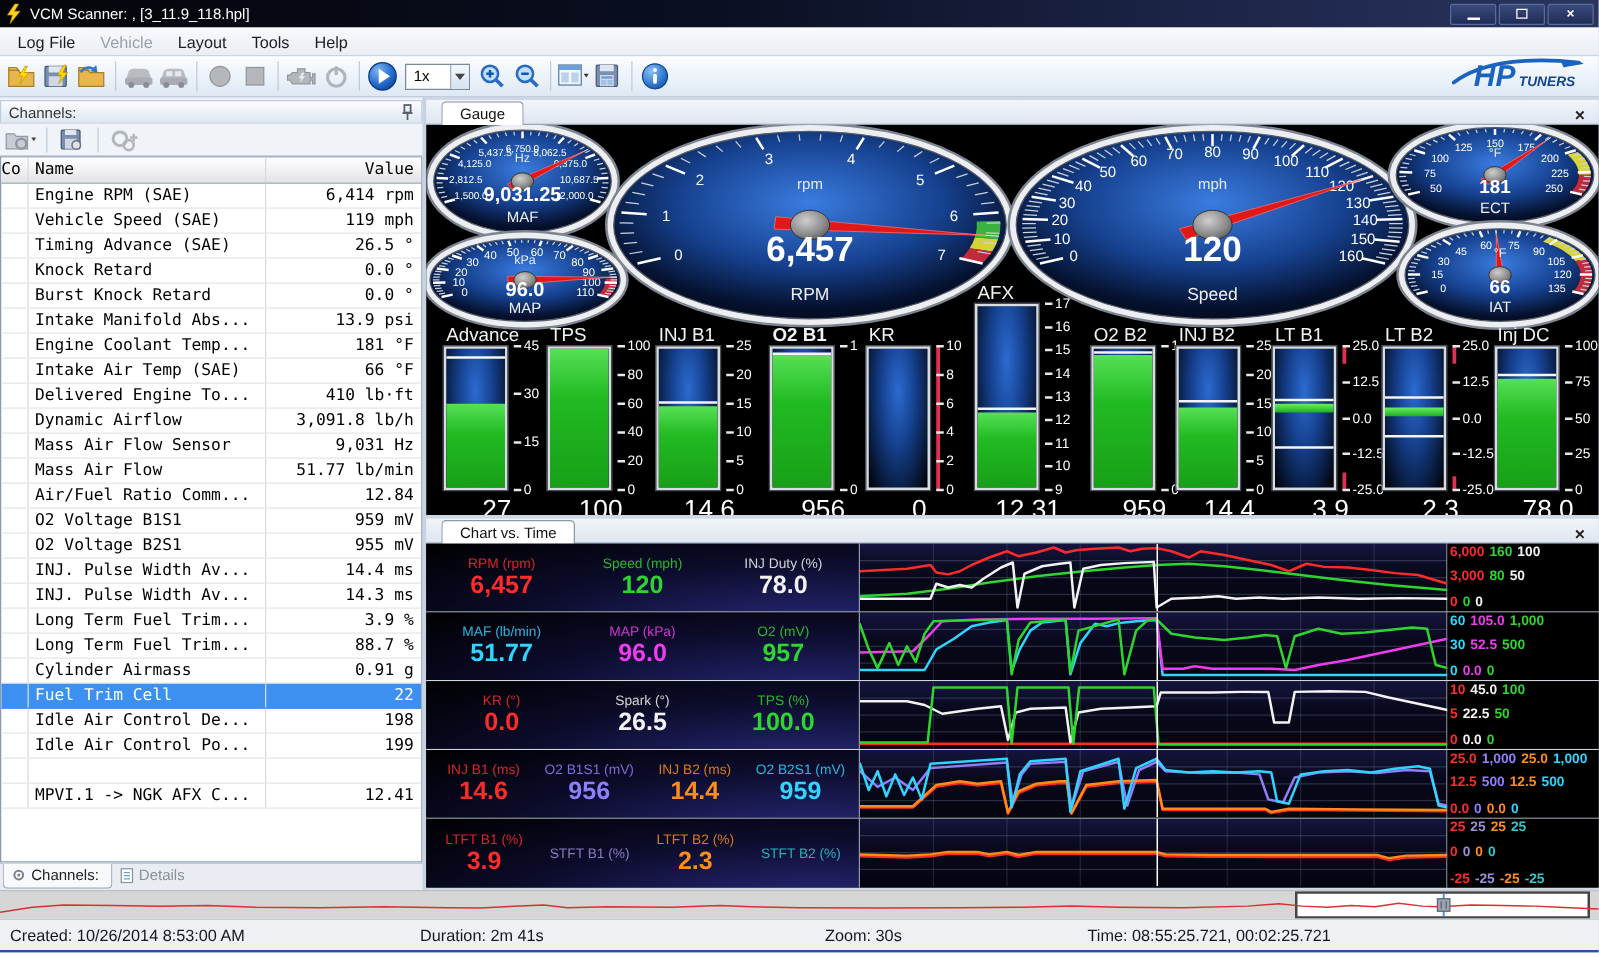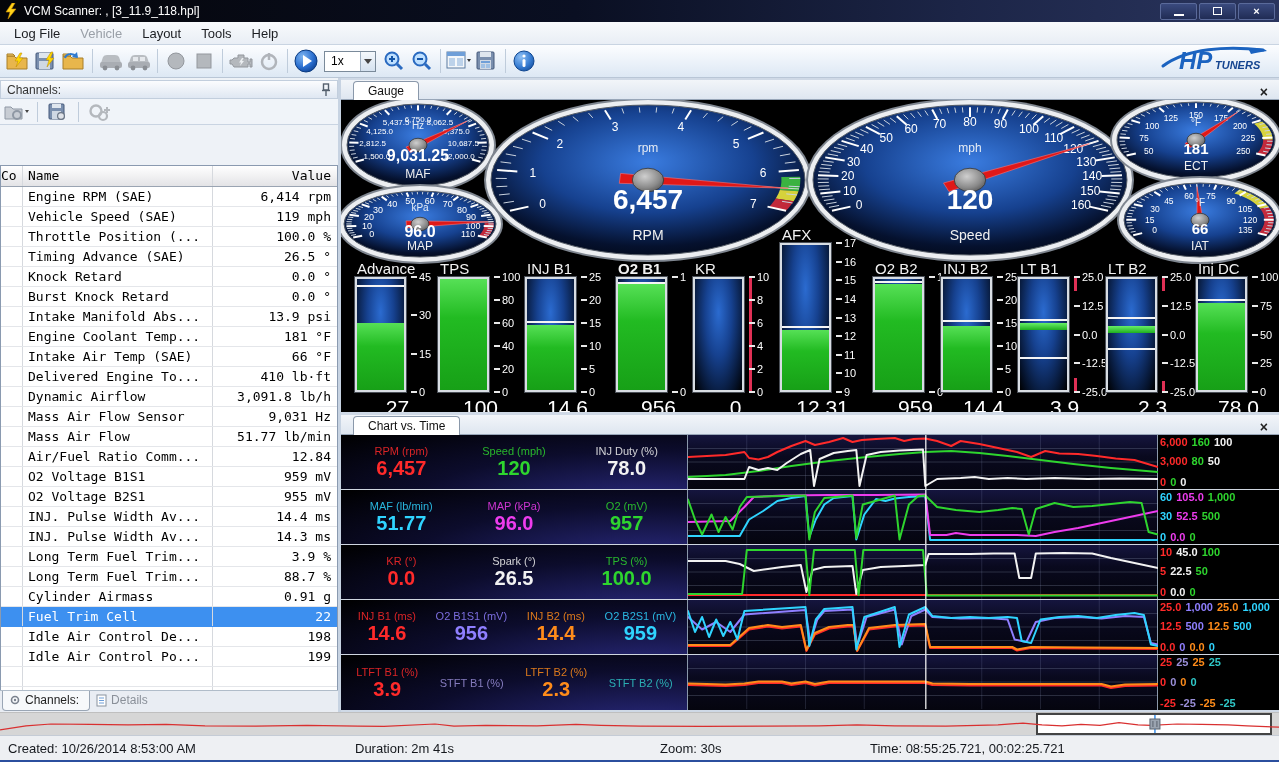--- a/index.html
+++ b/index.html
@@ -42,21 +42,21 @@
   
   .leftpanel{position:absolute;left:0;top:78px;width:338px;height:634px;background:#eef2f7;}
   .lp-header{position:absolute;left:0;top:2px;width:338px;height:19px;
     background:linear-gradient(#fbfcfe,#dfe7f2);border:1px solid #c2cedd;
     font-size:12px;color:#333;display:flex;align-items:center;padding-left:6px;}
   .lp-pin{margin-left:auto;margin-right:5px;display:flex;}
   .lp-tools{position:absolute;left:0;top:21px;width:338px;height:26px;background:#f0f4f9;
     border-bottom:1px solid #c9d4e2;display:flex;align-items:center;padding-left:3px;gap:2px;}
   .lp-tools .tsep{height:20px;}
   .chtable{position:absolute;left:0;top:47px;width:338px;height:565px;background:#fff;
-    border:1px solid #8a9ab0;font-family:"DejaVu Sans Mono",monospace;font-size:13px;overflow:hidden;margin-top:40px;}
+    border:1px solid #8a9ab0;font-family:"DejaVu Sans Mono",monospace;font-size:13px;overflow:hidden;}
   .chrow{display:flex;height:20px;line-height:19px;border-bottom:1px solid #e4e6ea;color:#000;}
   .chrow.hdr{height:21px;background:linear-gradient(#ffffff,#e3e3e6);border-bottom:1px solid #9aa4b2;}
   .chrow .c-co{width:22px;border-right:1px solid #d6d9de;flex:none;}
   .chrow .c-name{flex:1;padding-left:5px;border-right:1px solid #d6d9de;white-space:nowrap;overflow:hidden;}
   .chrow .c-val{width:124px;flex:none;text-align:right;padding-right:6px;white-space:nowrap;}
   .chrow.sel{background:#3d90f0;color:#fff;border-bottom-color:#3d90f0;}
   .lp-tabs{position:absolute;left:0;top:612px;width:338px;height:22px;background:#e9edf3;
     border-top:1px solid #b0bcc9;display:flex;align-items:flex-start;padding-left:2px;font-size:12px;}
   .lp-tab{display:flex;align-items:center;gap:4px;padding:2px 10px 3px 6px;margin-top:0px;
     border:1px solid #9aa6b5;border-top:none;border-radius:0 0 4px 4px;background:#f7f9fb;color:#222;}
@@ -337,25 +337,20 @@
     <div id="chrows">
         <div class="chrow">
           <div class="c-co"></div>
           <div class="c-name">Engine RPM (SAE)</div>
           <div class="c-val">6,414 rpm</div>
         </div>
         <div class="chrow">
           <div class="c-co"></div>
           <div class="c-name">Vehicle Speed (SAE)</div>
           <div class="c-val">119 mph</div>
-        </div>
-        <div class="chrow">
-          <div class="c-co"></div>
-          <div class="c-name">Throttle Position (...</div>
-          <div class="c-val">100.0 %</div>
         </div>
         <div class="chrow">
           <div class="c-co"></div>
           <div class="c-name">Timing Advance (SAE)</div>
           <div class="c-val">26.5 °</div>
         </div>
         <div class="chrow">
           <div class="c-co"></div>
           <div class="c-name">Knock Retard</div>
           <div class="c-val">0.0 °</div>
@@ -1558,17 +1553,17 @@
       <rect x="1037" y="1" width="234" height="20" fill="#fff" stroke="#444" stroke-width="2"></rect>
       <polyline points="0,16.8 26,12.8 51,11.0 90,11.4 128,11.9 166,11.4 205,12.8 256,13.2 307,12.4 358,13.2 384,13.3 435,11.0 454,13.2 486,12.4 537,12.8 576,11.4 601,12.4 640,13.2 703,13.3 767,13.2 819,12.8 857,11.9 895,12.8 946,13.2 998,11.9 1023,10.1 1042,11.9 1062,12.8 1081,11.4 1100,12.4 1119,9.6 1138,11.9 1151,12.4 1177,11.0 1202,11.4 1228,11.9 1247,12.8 1279,14.2" fill="none" stroke="#d93030" stroke-width="1.2"></polyline>
       <line x1="1154.9370000000001" y1="2" x2="1154.9370000000001" y2="20" stroke="#3a8fe8" stroke-width="1.5"></line>
       <rect x="1149.9370000000001" y="6" width="10" height="10" fill="#9aa4b0" stroke="#5a6470"></rect>
       <line x1="1152.9370000000001" y1="8" x2="1152.9370000000001" y2="14" stroke="#5a6470"></line>
       <line x1="1156.9370000000001" y1="8" x2="1156.9370000000001" y2="14" stroke="#5a6470"></line>
     </svg>
 </div>
 <div class="statusbar">
   <span style="left:8px">Created: 10/26/2014 8:53:00 AM</span>
-  <span style="left:355px">Duration: 2m 41s</span>
+  <span style="left:336px">Duration: 2m 41s</span>
   <span style="left:660px">Zoom: 30s</span>
   <span style="left:870px">Time: 08:55:25.721, 00:02:25.721</span>
 </div>
 <div class="bottomedge"></div>
 
 </body></html>

